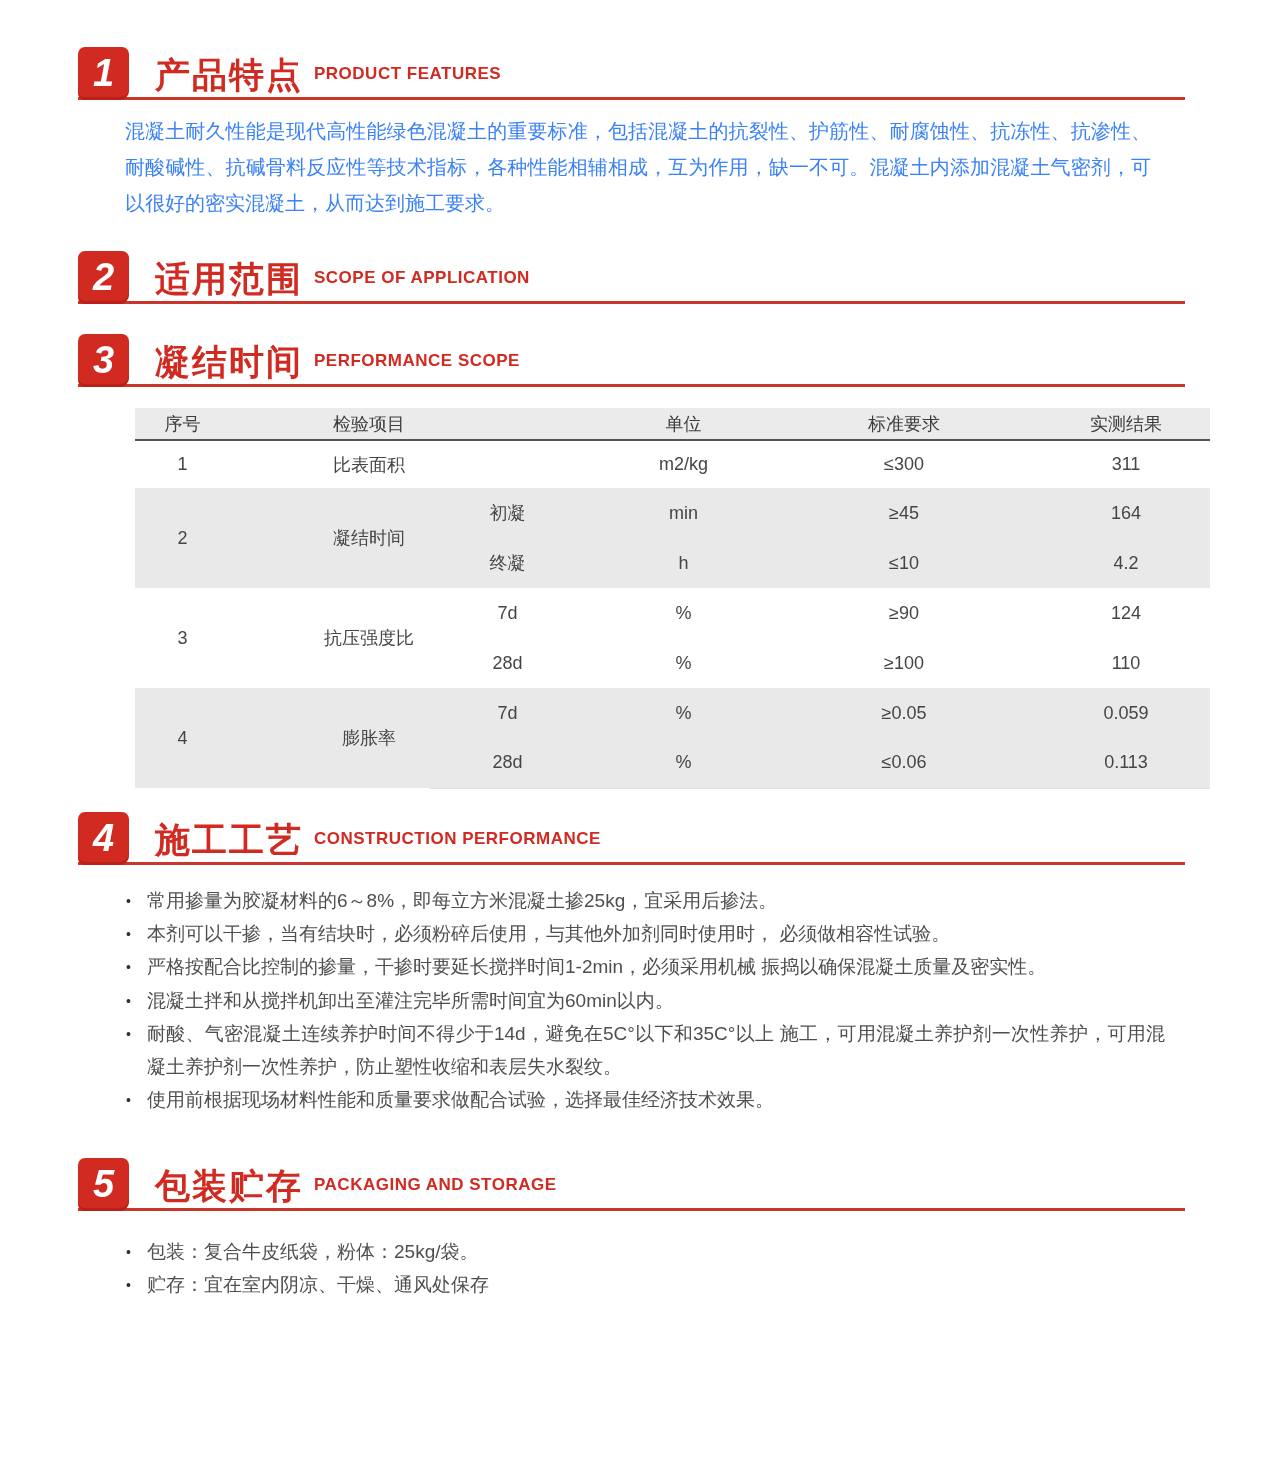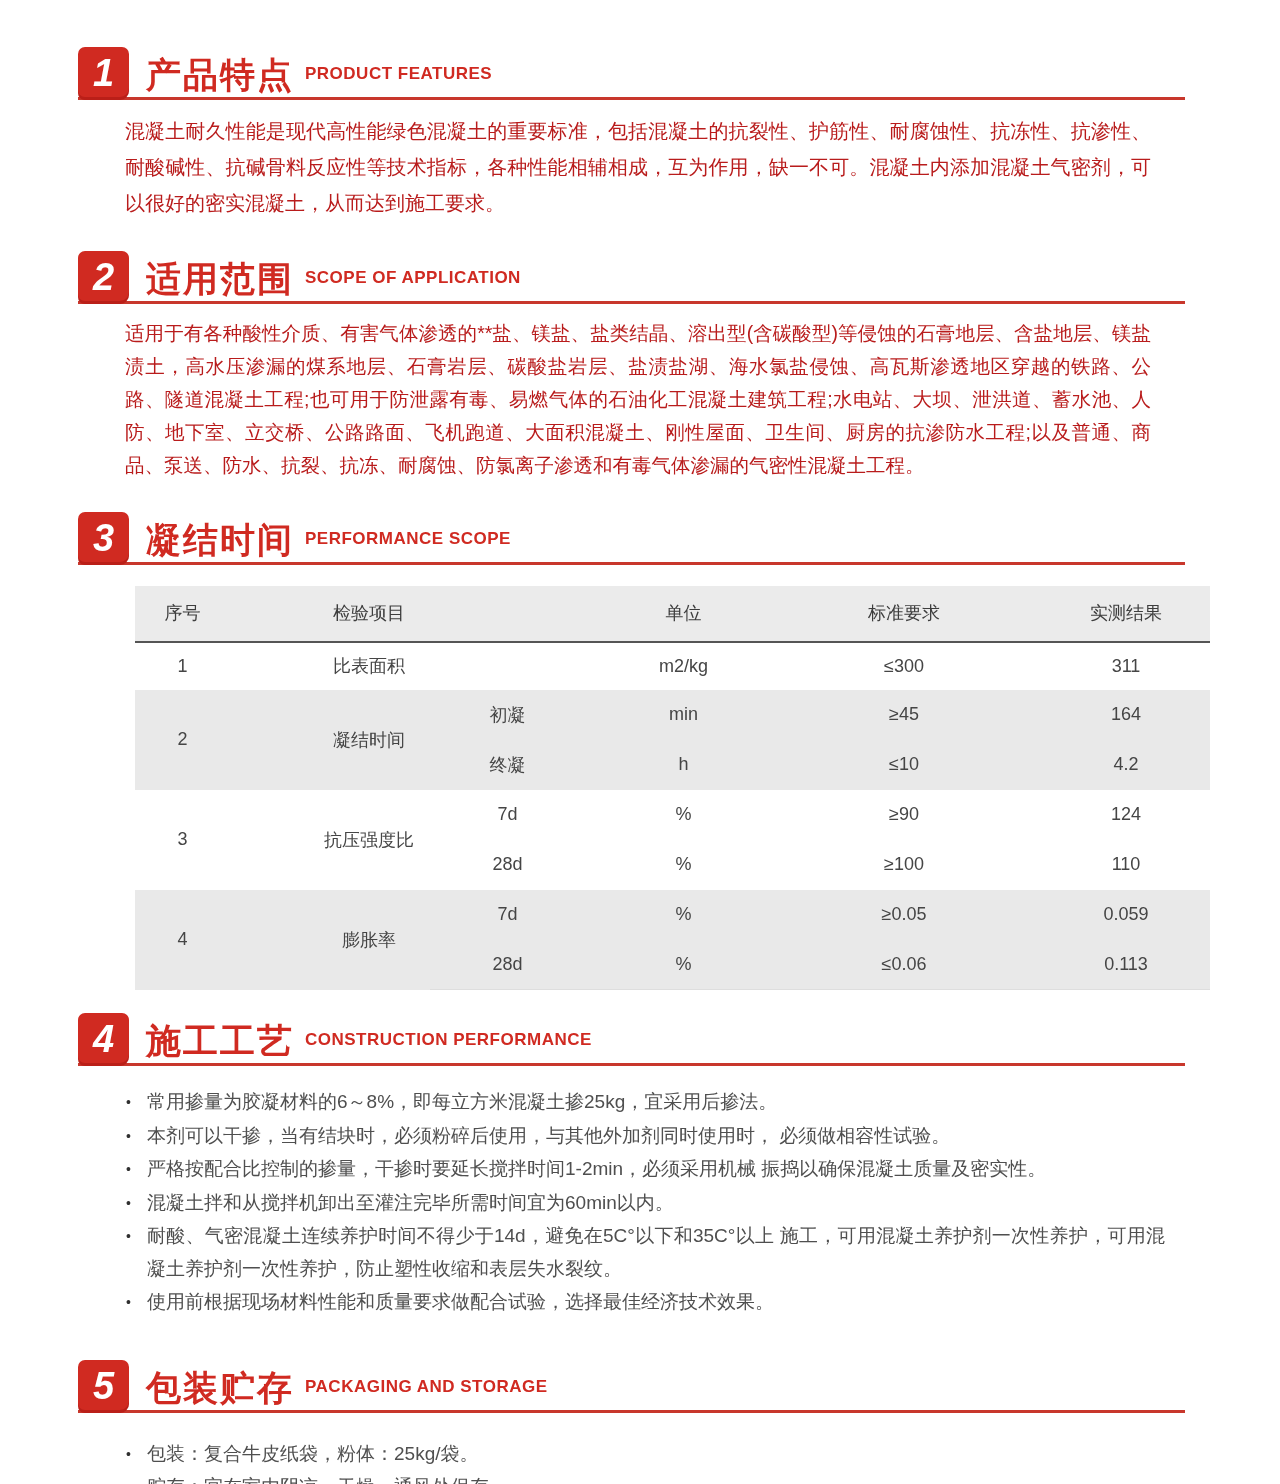--- a/index.html
+++ b/index.html
@@ -23,44 +23,44 @@
   }
   .badge {
     flex:none; width:51px; height:53px; margin-bottom:-3px;
     background:#d02a21; border-radius:7px 7px 9px 7px;
     color:#ffffff; font-size:38px; font-weight:bold; font-style:italic;
     display:flex; align-items:center; justify-content:center;
     box-shadow:inset 0 -3px 0 rgba(120,0,0,.25);
   }
   .sec-title {
     color:#d02a21; font-size:35px; font-weight:bold; letter-spacing:2px;
-    margin-left:17px; line-height:1; padding-bottom:5px;
+    margin-left:26px; line-height:1; padding-bottom:5px;
   }
   .sec-sub {
     color:#d02a21; font-size:17px; font-weight:bold; letter-spacing:.5px;
     margin-left:11px; padding-bottom:13px; white-space:nowrap;
   }
 
   
   .para {
     margin:13px 34px 0 47px;
     font-size:20px; line-height:1.8; text-align:justify;
-    color:#b91c1c;
+    color:#3b82f6;
   }
   .para.tight { font-size:19.5px; line-height:1.69; }
 
   
   .perf-table {
     margin:21px 0 0 57px; width:1075px;
     border-collapse:collapse; table-layout:fixed;
     font-size:18px; color:#454545;
   }
   .perf-table th { font-weight:normal; color:#3d3d3d; }
   .perf-table thead tr {
-    background:#ebebeb; height:56px;
+    background:#ebebeb; height:32px;
   }
   .perf-table thead th { border-bottom:2px solid #555; }
   .perf-table td, .perf-table th { text-align:center; vertical-align:middle; }
   .r-single { height:48px; background:#ffffff; }
   .r-sub { height:50px; }
   .row-gray { background:#e9e9e9; }
   .row-white { background:#ffffff; }
   .perf-table tbody tr:last-child td { border-bottom:1px solid #dedede; }
   .c-no   { text-align:center !important; }
   .c-item { padding-left:78px; }
@@ -89,21 +89,20 @@
     </header>
     <p class="para">混凝土耐久性能是现代高性能绿色混凝土的重要标准，包括混凝土的抗裂性、护筋性、耐腐蚀性、抗冻性、抗渗性、耐酸碱性、抗碱骨料反应性等技术指标，各种性能相辅相成，互为作用，缺一不可。混凝土内添加混凝土气密剂，可以很好的密实混凝土，从而达到施工要求。</p>
   </section>
 
   <section class="sec s2">
     <header class="sec-header">
       <div class="badge">2</div>
       <h2 class="sec-title">适用范围</h2>
       <span class="sec-sub">SCOPE OF APPLICATION</span>
     </header>
-    <p class="para tight">适用于有各种酸性介质、有害气体渗透的**盐、镁盐、盐类结晶、溶出型(含碳酸型)等侵蚀的石膏地层、含盐地层、镁盐渍土，高水压渗漏的煤系地层、石膏岩层、碳酸盐岩层、盐渍盐湖、海水氯盐侵蚀、高瓦斯渗透地区穿越的铁路、公路、隧道混凝土工程;也可用于防泄露有毒、易燃气体的石油化工混凝土建筑工程;水电站、大坝、泄洪道、蓄水池、人防、地下室、立交桥、公路路面、飞机跑道、大面积混凝土、刚性屋面、卫生间、厨房的抗渗防水工程;以及普通、商品、泵送、防水、抗裂、抗冻、耐腐蚀、防氯离子渗透和有毒气体渗漏的气密性混凝土工程。</p>
   </section>
 
   <section class="sec s3">
     <header class="sec-header">
       <div class="badge">3</div>
       <h2 class="sec-title">凝结时间</h2>
       <span class="sec-sub">PERFORMANCE SCOPE</span>
     </header>
 
     <table class="perf-table">

